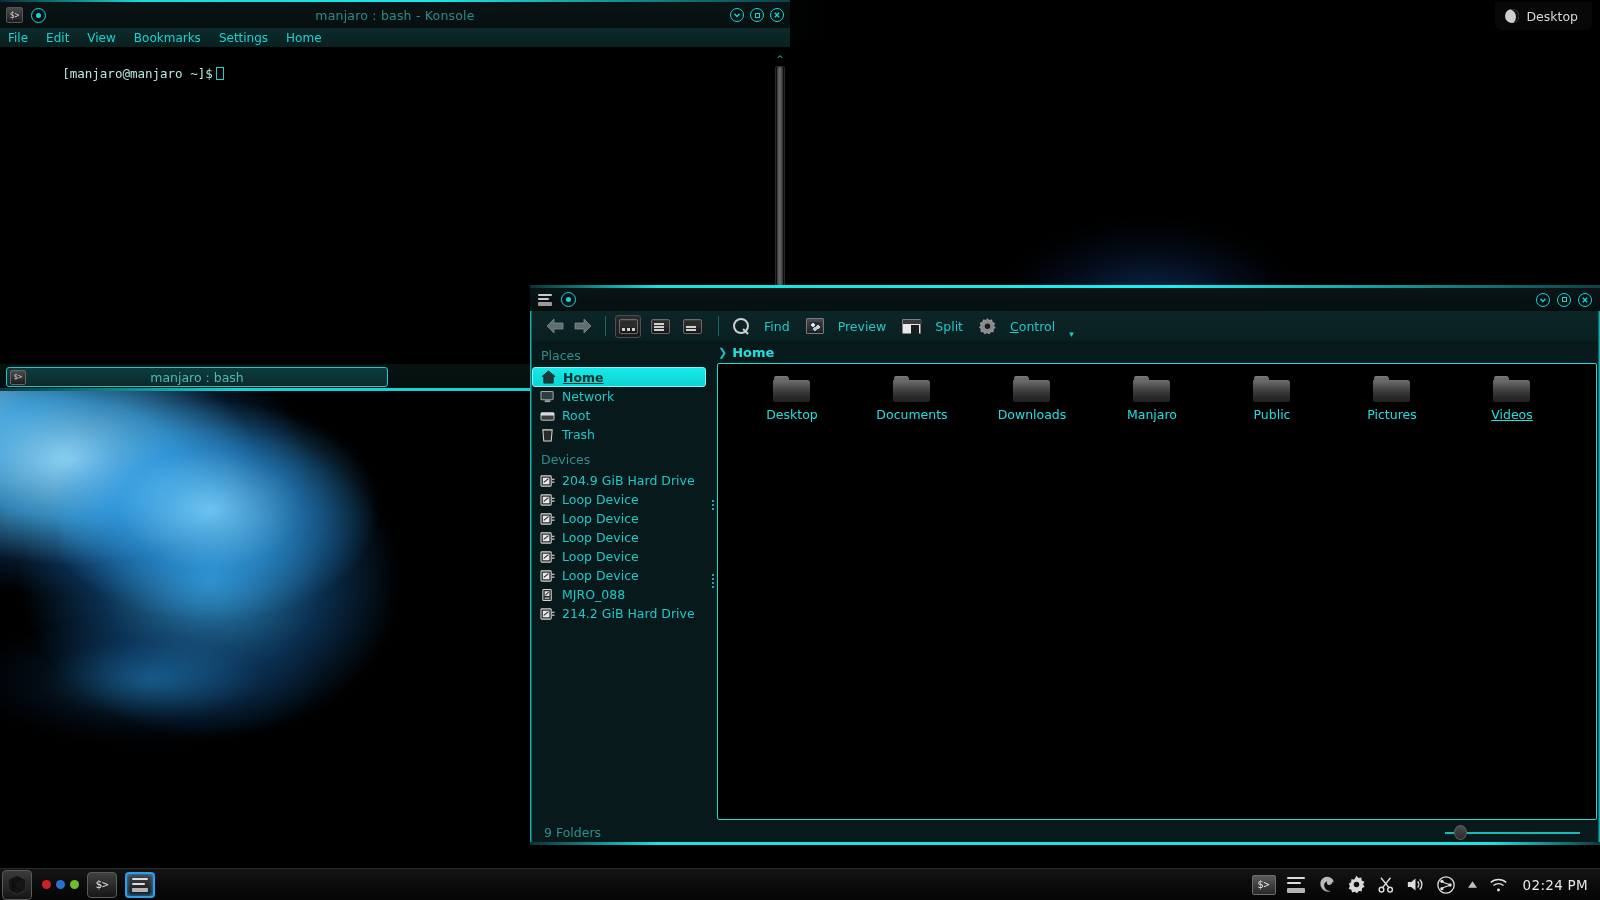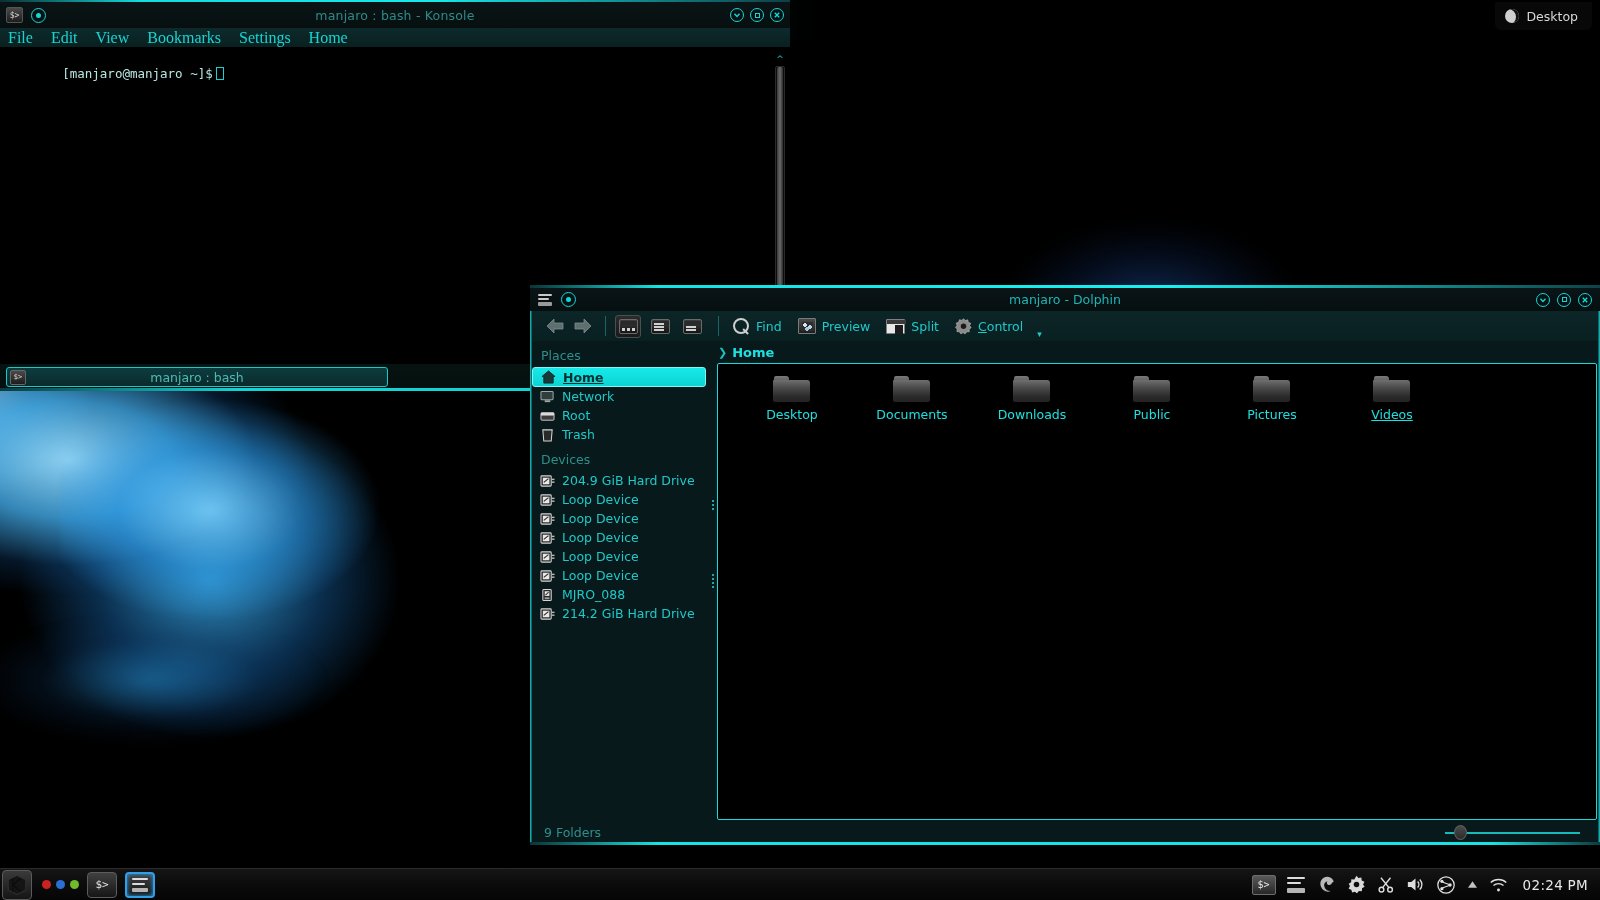--- a/index.html
+++ b/index.html
@@ -123,21 +123,21 @@
   }
   .wbtn { width:14px; height:14px; border-radius:50%; border:1.5px solid #13d7d7;
           position:relative; display:flex; align-items:center; justify-content:center;
           color:#13d7d7; font-size:9px; line-height:1; }
   .wbtn .sq { width:5px; height:5px; border:1.3px solid #13d7d7; }
   .kmenubar {
     position:absolute; left:0; top:28px; width:100%; height:19px;
     background: linear-gradient(to bottom, #0d2a2c, #09201f);
     display:flex; align-items:center; padding-left:8px; gap:18px;
   }
-  .kmenu-item { color:#19d3d3; font-size:16px; cursor:default;font-family:Liberation Serif, serif; }
+  .kmenu-item { color:#19d3d3; font-size:12px; cursor:default; }
   .kterm-body {
     position:absolute; left:0; top:47px; width:100%; height:317px;
     background:#000; overflow:hidden;
   }
   .kterm-text {
     color:#b8e6e0; font-family:"DejaVu Sans Mono","Liberation Mono",monospace;
     font-size:12.5px; padding:4px 0 0 2px; white-space:pre;
   }
   .kcursor { display:inline-block; width:8px; height:13px; border:1px solid #19d3d3; vertical-align:-2px; margin-left:3px;}
   .kscroll {
@@ -215,21 +215,21 @@
     border-radius:3px; margin-right:4px;
   }
   .viewbtn.active { background: linear-gradient(to bottom,#2b2b2b,#1a1a1a); border:1px solid #4d4d4d; }
   .vbico { width:19px; height:15px; border-radius:2px; border:1px solid #6a6a6a;
            background:linear-gradient(to bottom,#3e3e3e,#151515); position:relative; overflow:hidden;}
   .vbico::before{content:"";position:absolute;left:1px;top:1px;width:17px;height:4px;background:#2a2a2a;}
   .vbico .dots{position:absolute;left:2px;bottom:2px;display:flex;gap:2px;}
   .vbico .dots i{width:3px;height:3px;background:#d0d0d0;display:block;}
   .vbico .rows{position:absolute;left:2px;bottom:2px;display:flex;flex-direction:column;gap:1px;}
   .vbico .rows i{width:10px;height:2px;background:#d0d0d0;display:block;}
-  .tbtn { display:flex; align-items:center; gap:6px; padding:2px 9px 2px 5px; height:24px; }
+  .tbtn { display:flex; align-items:center; gap:14px; padding:2px 9px 2px 5px; height:24px; }
   .tbtn span.lbl { color:#1fc9c9; font-size:12.5px; }
   .magnifier { width:17px;height:17px; position:relative; }
   .magnifier::before{content:"";position:absolute;left:0;top:0;width:12px;height:12px;border:2px solid #cfcfcf;border-radius:50%;}
   .magnifier::after{content:"";position:absolute;left:10px;top:10px;width:7px;height:2.4px;background:#cfcfcf;transform:rotate(45deg);transform-origin:left center;}
   .previco { width:18px;height:16px;border:1px solid #7a7a7a;background:linear-gradient(to bottom,#4b4b4b,#1e1e1e);position:relative;border-radius:1px;}
   .previco::after{content:"";position:absolute;left:3px;top:3px;width:11px;height:9px;
      background: radial-gradient(circle at 3px 3px,#cfe6f5 1.6px,transparent 1.8px),
                  radial-gradient(circle at 8px 5px,#bcd6ea 1.6px,transparent 1.8px),
                  radial-gradient(circle at 5px 7px,#a8c8e0 1.6px,transparent 1.8px),
                  #2d2d2d;}
@@ -443,21 +443,20 @@
 
     <div class="dtitlebar">
       <div class="dtb-left">
         <span class="hamburger-icon">
             <i></i>
             <i></i>
             <i></i>
           </span>
         <span class="circle-btn"></span>
       </div>
-      <div class="dtitle-text">manjaro - Dolphin</div>
       <div class="dtb-right">
         <div class="wbtn">
           <svg width="8" height="8" viewBox="0 0 8 8">
               <path d="M1.5 2.8 L4 5.4 L6.5 2.8" fill="none" stroke="#13d7d7" stroke-width="1.4"></path>
             </svg>
         </div>
         <div class="wbtn">
             <span class="sq"></span>
           </div>
         <div class="wbtn">
@@ -700,20 +699,27 @@
                 <i class="body"></i>
               </span>
             <span class="file-label">Documents</span>
           </div>
           <div class="file-item">
             <span class="folder-ico">
                 <i class="tab"></i>
                 <i class="body"></i>
               </span>
             <span class="file-label">Downloads</span>
+          </div>
+          <div class="file-item">
+            <span class="folder-ico">
+                <i class="tab"></i>
+                <i class="body"></i>
+              </span>
+            <span class="file-label">Manjaro</span>
           </div>
           <div class="file-item">
             <span class="folder-ico">
                 <i class="tab"></i>
                 <i class="body"></i>
               </span>
             <span class="file-label">Public</span>
           </div>
           <div class="file-item">
             <span class="folder-ico">

